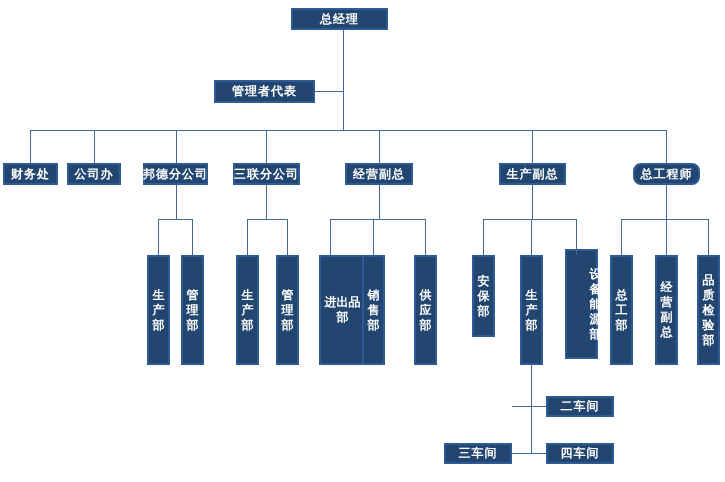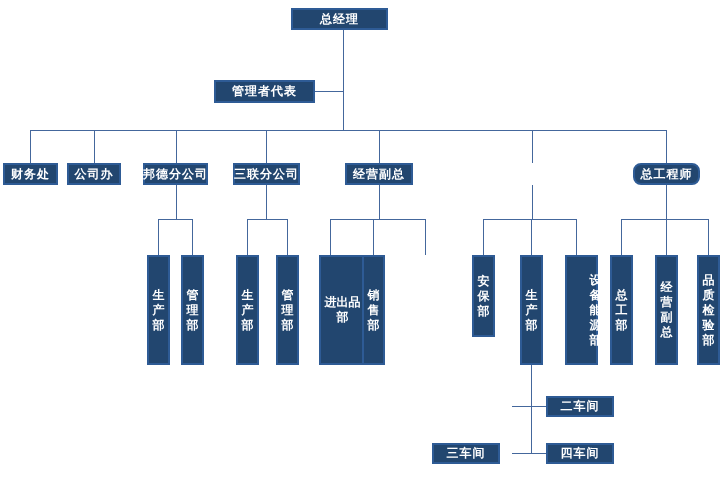--- a/index.html
+++ b/index.html
@@ -32,37 +32,39 @@
 
   <div class="node hbox" style="left:291px;top:8px;width:97px;height:22px;">总经理</div>
 
   <div class="node hbox" style="left:214px;top:80px;width:101px;height:23px;">管理者代表</div>
 
   <div class="node hbox" style="left:3px;top:163px;width:55px;height:22px;">财务处</div>
   <div class="node hbox" style="left:67px;top:163px;width:54px;height:22px;">公司办</div>
   <div class="node hbox" style="left:143px;top:163px;width:65px;height:22px;">邦德分公司</div>
   <div class="node hbox" style="left:233px;top:163px;width:67px;height:22px;">三联分公司</div>
   <div class="node hbox" style="left:345px;top:163px;width:68px;height:22px;">经营副总</div>
+  <div class="node hbox" style="left:499px;top:163px;width:67px;height:22px;">生产副总</div>
   <div class="node hbox" style="left:633px;top:163px;width:67px;height:22px;border-radius:8px;">总工程师</div>
 
   <div class="node vbox" style="left:147px;top:255px;width:23px;height:110px;">生产部</div>
   <div class="node vbox" style="left:181px;top:255px;width:23px;height:110px;">管理部</div>
   <div class="node vbox" style="left:236px;top:255px;width:23px;height:110px;">生产部</div>
   <div class="node vbox" style="left:276px;top:255px;width:23px;height:110px;">管理部</div>
   <div class="node vbox" style="left:319px;top:255px;width:47px;height:110px;">进出品部</div>
   <div class="node vbox" style="left:362px;top:255px;width:23px;height:110px;">销售部</div>
+  <div class="node vbox" style="left:414px;top:255px;width:23px;height:110px;">供应部</div>
   <div class="node vbox" style="left:472px;top:255px;width:23px;height:82px;">安保部</div>
   <div class="node vbox" style="left:520px;top:255px;width:23px;height:110px;">生产部</div>
-  <div class="node vbox" style="left:565px;top:255px;width:33px;height:110px;padding-left:28px;">设备能源部</div>
+  <div class="node vbox" style="left:565px;top:249px;width:33px;height:110px;padding-left:28px;">设备能源部</div>
   <div class="node vbox" style="left:610px;top:255px;width:23px;height:110px;">总工部</div>
   <div class="node vbox" style="left:655px;top:255px;width:23px;height:110px;">经营副总</div>
   <div class="node vbox" style="left:697px;top:255px;width:23px;height:110px;">品质检验部</div>
 
   <div class="node hbox" style="left:546px;top:396px;width:68px;height:21px;">二车间</div>
-  <div class="node hbox" style="left:432px;top:443px;width:68px;height:21px;">三车间</div>
+  <div class="node hbox" style="left:444px;top:443px;width:68px;height:21px;">三车间</div>
   <div class="node hbox" style="left:546px;top:443px;width:68px;height:21px;">四车间</div>
 
   <div class="line" style="left:343px;top:30px;width:1px;height:100px;"></div>
   <div class="line" style="left:315px;top:91px;width:29px;height:1px;"></div>
   <div class="line" style="left:30px;top:130px;width:637px;height:1px;"></div>
 
   <div class="line" style="left:30px;top:130px;width:1px;height:33px;"></div>
   <div class="line" style="left:94px;top:130px;width:1px;height:33px;"></div>
   <div class="line" style="left:176px;top:130px;width:1px;height:33px;"></div>
   <div class="line" style="left:266px;top:130px;width:1px;height:33px;"></div>

